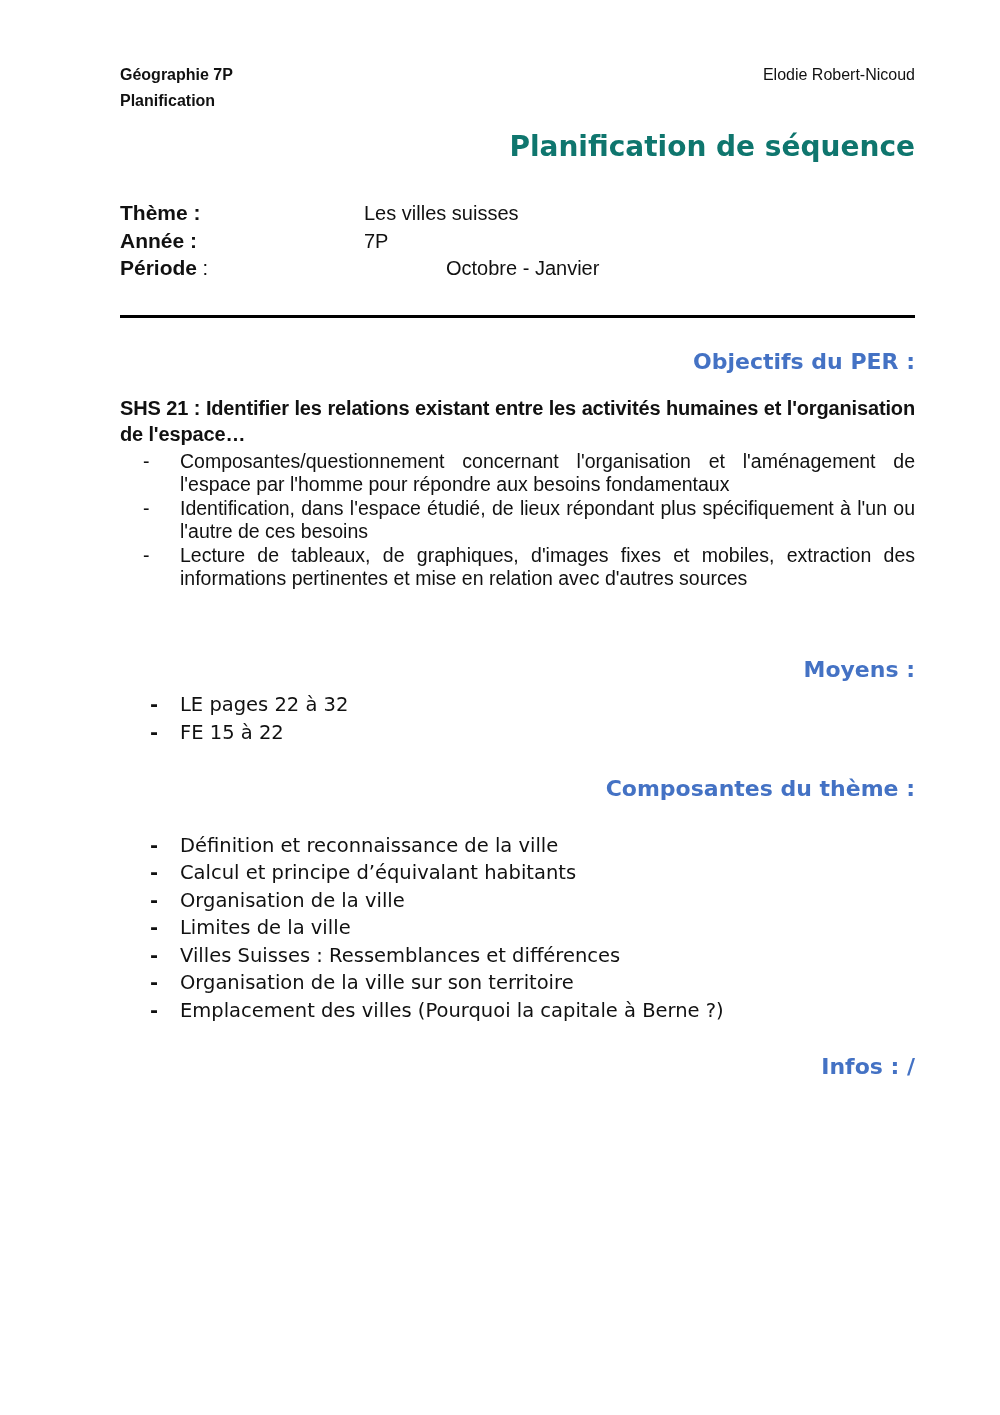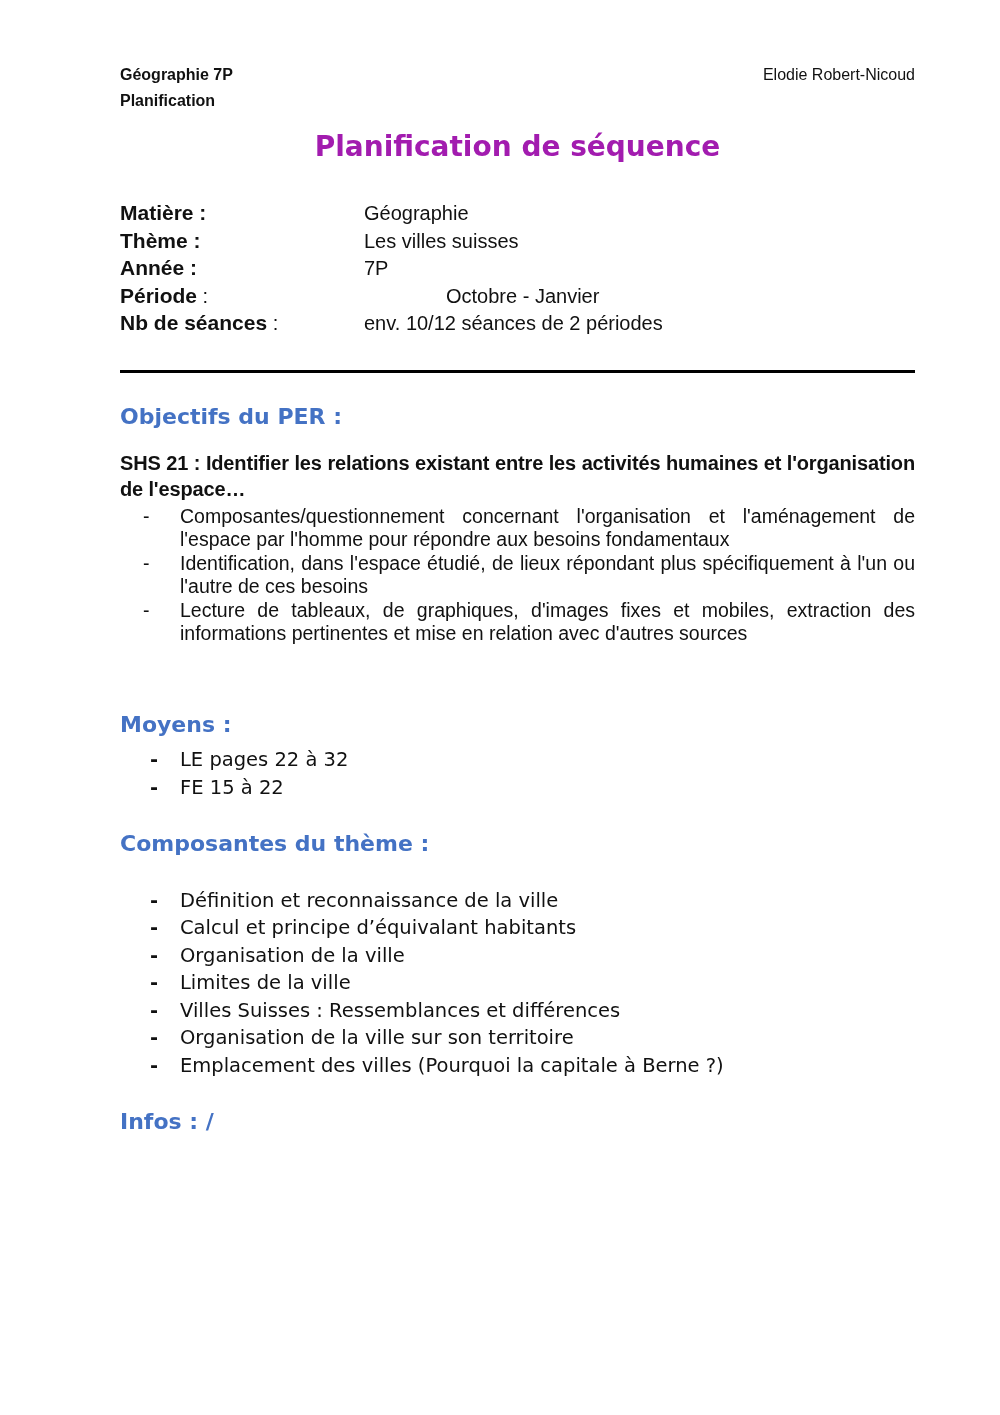--- a/index.html
+++ b/index.html
@@ -9,40 +9,40 @@
     font-family:"Liberation Sans", sans-serif; color:#111111; overflow:hidden;
   }
   .content { padding:62px 85px 0 120px; }
 
   
   .hdr { display:flex; justify-content:space-between; font-size:16px; line-height:26px; }
   .hdr .left div { white-space:nowrap;font-weight:bold; }
 
   
   .title {
-    margin-top:16px; text-align:center;
+    margin-top:16px; text-align:right;
     font-family:"DejaVu Sans", sans-serif; font-weight:bold; font-size:28px;
-    color:#a21caf;
+    color:#0f766e;
   }
 
   
   .meta { margin-top:38px; }
   .meta-row { display:flex; align-items:baseline; height:27.5px; }
   .meta-label { width:244px; font-weight:bold; font-size:21px; white-space:nowrap; }
   .meta-label .colon { font-weight:normal; font-size:20px; }
   .meta-value { font-size:20px; white-space:nowrap; }
   .meta-row.wide .meta-value { margin-left:82px; }
 
   
   .rule { margin-top:31px; border-top:3px solid #000; width:795px; }
 
   
   .h-blue {
     font-family:"DejaVu Sans", sans-serif; font-weight:bold; font-size:22px;
-    color:#4472C4; line-height:26px;
+    color:#4472C4; line-height:26px;text-align:right;
   }
   .h-objectifs { margin-top:31px; }
 
   
   .shs {
     margin-top:20px; font-weight:bold; font-size:20px; line-height:26px;
     text-align:justify; letter-spacing:-0.15px;
   }
 
   
@@ -79,38 +79,30 @@
         <div>Géographie 7P</div>
         <div>Planification</div>
       </div>
       <div class="right">Elodie Robert-Nicoud</div>
     </div>
 
     <div class="title">Planification de séquence</div>
 
     <div class="meta">
       <div class="meta-row">
-        <span class="meta-label"><span>Matière :</span><span class="colon"></span></span>
-        <span class="meta-value">Géographie</span>
-      </div>
-      <div class="meta-row">
         <span class="meta-label"><span>Thème :</span><span class="colon"></span></span>
         <span class="meta-value">Les villes suisses</span>
       </div>
       <div class="meta-row">
         <span class="meta-label"><span>Année :</span><span class="colon"></span></span>
         <span class="meta-value">7P</span>
       </div>
       <div class="meta-row wide">
         <span class="meta-label"><span>Période</span><span class="colon"> :</span></span>
         <span class="meta-value">Octobre - Janvier</span>
-      </div>
-      <div class="meta-row">
-        <span class="meta-label"><span>Nb de séances</span><span class="colon"> :</span></span>
-        <span class="meta-value">env. 10/12 séances de 2 périodes</span>
       </div>
     </div>
 
     <div class="rule"></div>
 
     <div class="h-blue h-objectifs">Objectifs du PER :</div>
     <div class="shs">SHS 21 : Identifier les relations existant entre les activités humaines et l'organisation de l'espace…</div>
     <ul class="blist b1">
       <li>
         <span class="marker">-</span>

